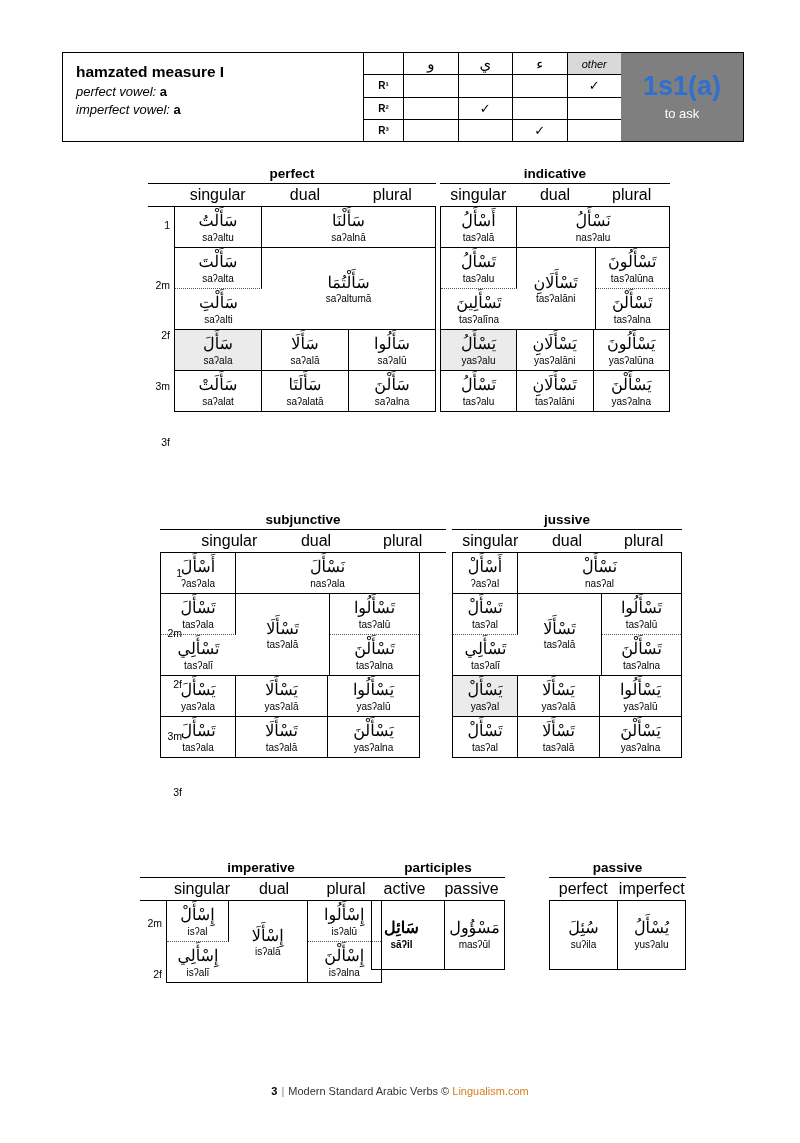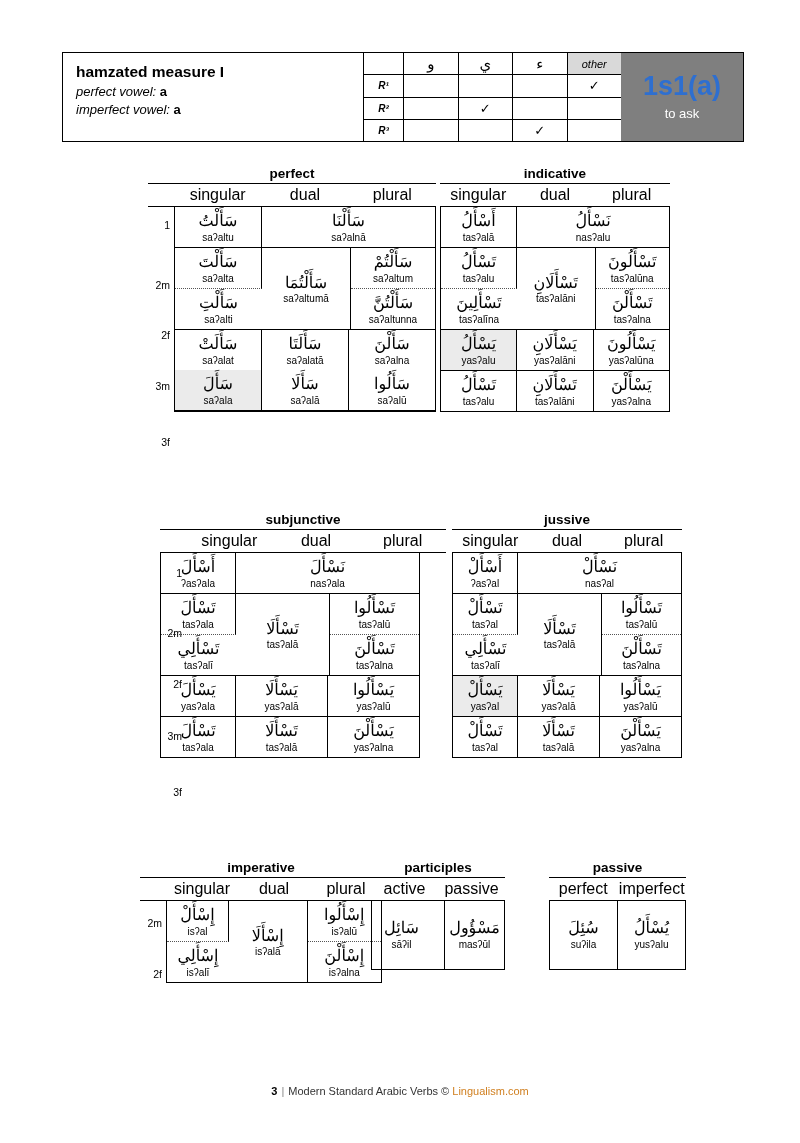--- a/index.html
+++ b/index.html
@@ -68,21 +68,20 @@
     align-items: center;
     justify-content: center;
     font-size: 13px;
     box-sizing: border-box;
   }
   .hg-cell:last-child { border-right: none; }
   .hg-label {
     width: 40px;
     flex: none;
     font-size: 10px;
-    font-style: italic;
     font-weight: bold;
     justify-content: center;
   }
   .hg-head {
     background: #ffffff;
   }
   .hg-head.blank { border-right: 1px solid #000; }
   .hg-other {
     font-size: 11px;
     font-style: italic;
@@ -268,57 +267,47 @@
           </div>
           <div class="cell">
             <div class="ar">سَأَلْتِ</div>
             <div class="tr">saʔalti</div>
           </div>
         </div>
         <div class="cell" style="flex:1;display:flex;flex-direction:column;justify-content:center;">
           <div class="ar">سَأَلْتُمَا</div>
           <div class="tr">saʔaltumā</div>
         </div>
-        <div style="flex:1">
-          <div class="cell nobr dotted-b">
-            <div class="ar">سَأَلْتُمْ</div>
-            <div class="tr">saʔaltum</div>
-          </div>
-          <div class="cell nobr">
-            <div class="ar">سَأَلْتُنَّ</div>
-            <div class="tr">saʔaltunna</div>
-          </div>
+      </div>
+      <div class="row">
+        <div class="cell shade" style="width:87px">
+          <div class="ar">سَأَلَ</div>
+          <div class="tr">saʔala</div>
+        </div>
+        <div class="cell" style="flex:1">
+          <div class="ar">سَأَلَا</div>
+          <div class="tr">saʔalā</div>
+        </div>
+        <div class="cell nobr" style="flex:1">
+          <div class="ar">سَأَلُوا</div>
+          <div class="tr">saʔalū</div>
         </div>
       </div>
       <div class="row">
         <div class="cell nobb" style="width:87px">
           <div class="ar">سَأَلَتْ</div>
           <div class="tr">saʔalat</div>
         </div>
         <div class="cell nobb" style="flex:1">
           <div class="ar">سَأَلَتَا</div>
           <div class="tr">saʔalatā</div>
         </div>
         <div class="cell nobr nobb" style="flex:1">
           <div class="ar">سَأَلْنَ</div>
           <div class="tr">saʔalna</div>
-        </div>
-      </div>
-      <div class="row">
-        <div class="cell shade" style="width:87px">
-          <div class="ar">سَأَلَ</div>
-          <div class="tr">saʔala</div>
-        </div>
-        <div class="cell" style="flex:1">
-          <div class="ar">سَأَلَا</div>
-          <div class="tr">saʔalā</div>
-        </div>
-        <div class="cell nobr" style="flex:1">
-          <div class="ar">سَأَلُوا</div>
-          <div class="tr">saʔalū</div>
         </div>
       </div>
     </div>
 
     <div style="position:absolute; left:0; top:34px; width:26px; height:255px;">
       <div class="pgutter" style="position:absolute;top:18px;height:14px;width:26px;">1</div>
       <div class="pgutter" style="position:absolute;top:78px;height:14px;width:26px;">2m</div>
       <div class="pgutter" style="position:absolute;top:128px;height:14px;width:26px;">2f</div>
       <div class="pgutter" style="position:absolute;top:179px;height:14px;width:26px;">3m</div>
       <div class="pgutter" style="position:absolute;top:235px;height:14px;width:26px;">3f</div>
@@ -601,21 +590,21 @@
   </div>
 
   <div class="block" style="left:371px; top:860px; width:134px;">
     <div class="block-title">participles</div>
     <div class="colhead">
       <div style="flex:1">active</div>
       <div style="flex:1">passive</div>
     </div>
     <div class="grid">
       <div class="row">
-        <div class="cell nobb" style="flex:1; padding:16px 15px 18px 2px;">
+        <div class="cell nobb" style="flex:1; padding:16px 15px 18px 2px;font-weight:bold;">
           <div class="ar">سَائِل</div>
           <div class="tr">sāʔil</div>
         </div>
         <div class="cell nobr nobb" style="flex:1; padding:16px 2px 18px 2px;">
           <div class="ar">مَسْؤُول</div>
           <div class="tr">masʔūl</div>
         </div>
       </div>
     </div>
   </div>

